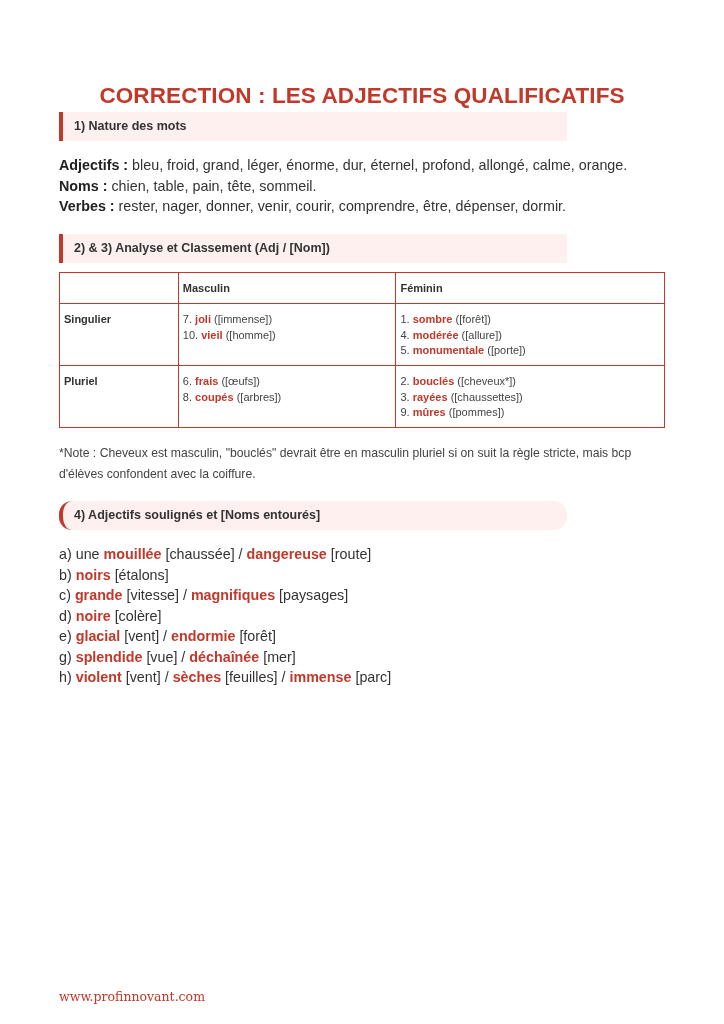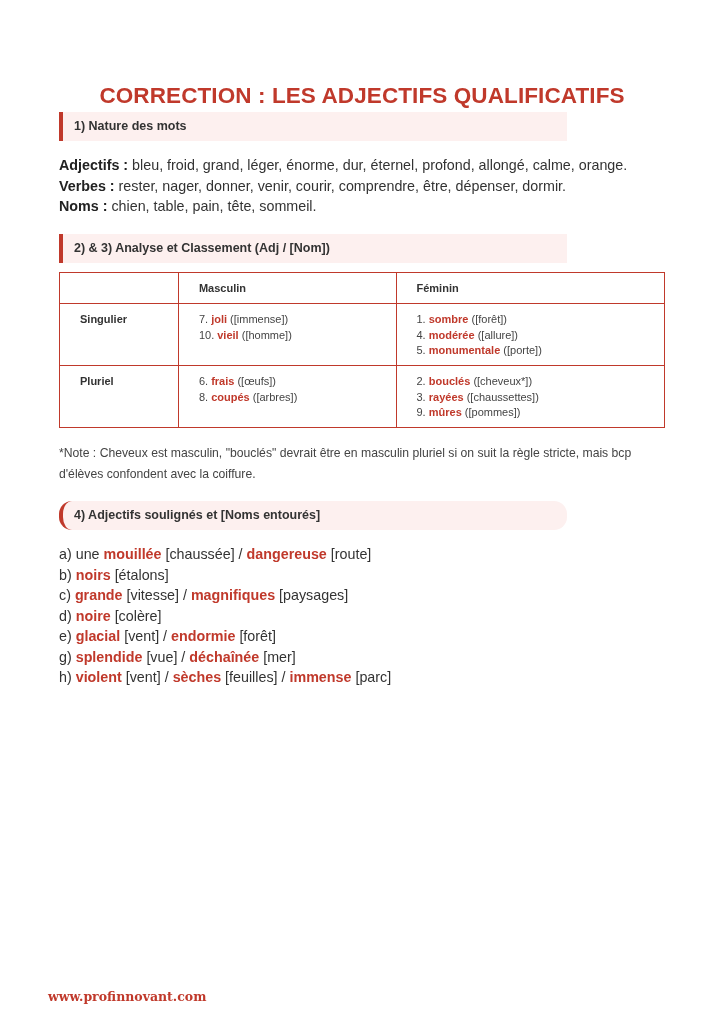--- a/index.html
+++ b/index.html
@@ -8,41 +8,41 @@
   .title { position:absolute; left:0; width:724px; top:62px; text-align:center;
            font-size:22.5px; font-weight:bold; color:#c0392b; letter-spacing:0.1px;margin-top:21px; }
   .band { position:absolute; left:59px; width:508px; height:29px; background:#fdf0ef;
           border-left:4px solid #c0392b; box-sizing:border-box; }
   .band span { position:absolute; left:11px; top:7px; font-size:12.5px; font-weight:bold; color:#333; }
   .lines { position:absolute; left:59px; font-size:14.3px; line-height:20.5px; color:#333; }
   .lines b { color:#222;margin-top:36px; }
   .adj { color:#c0392b; font-weight:bold; }
   table { position:absolute; left:59px; top:272px; width:606px; border-collapse:collapse;
           font-size:11px; }
-  td, th { border:1px solid #c0392b; vertical-align:top; text-align:left; padding:0 20px; }
+  td, th { border:1px solid #c0392b; vertical-align:top; text-align:left; padding:0 4px; }
   th { font-weight:bold; height:30px; vertical-align:middle; color:#333; }
   td.rowh { font-weight:bold; color:#333; }
   td { height:51px; padding-top:8px; line-height:15.5px; color:#444; }
   .note { position:absolute; left:59px; top:443px; width:606px; font-size:12.2px; line-height:20.5px; color:#444; }
-  .footer { position:absolute; left:48px; top:989px; font-family:"DejaVu Serif", serif; font-weight:bold;
+  .footer { position:absolute; left:59px; top:989px; font-family:"DejaVu Serif", serif; font-weight:normal;
             font-size:12.5px; color:#c0392b; }
 </style>
 </head>
 <body>
 
 <div class="title">CORRECTION : LES ADJECTIFS QUALIFICATIFS</div>
 
 <div class="band" style="top:112px;">
   <span>1) Nature des mots</span>
 </div>
 
 <div class="lines" style="top:155px;">
   <div><b>Adjectifs :</b><span> bleu, froid, grand, léger, énorme, dur, éternel, profond, allongé, calme, orange.</span></div>
+  <div><b>Noms :</b><span> chien, table, pain, tête, sommeil.</span></div>
   <div><b>Verbes :</b><span> rester, nager, donner, venir, courir, comprendre, être, dépenser, dormir.</span></div>
-  <div><b>Noms :</b><span> chien, table, pain, tête, sommeil.</span></div>
 </div>
 
 <div class="band" style="top:234px;">
   <span>2) &amp; 3) Analyse et Classement (Adj / [Nom])</span>
 </div>
 
 <table>
   <colgroup>
       <col style="width:119px">
       <col style="width:218px">

